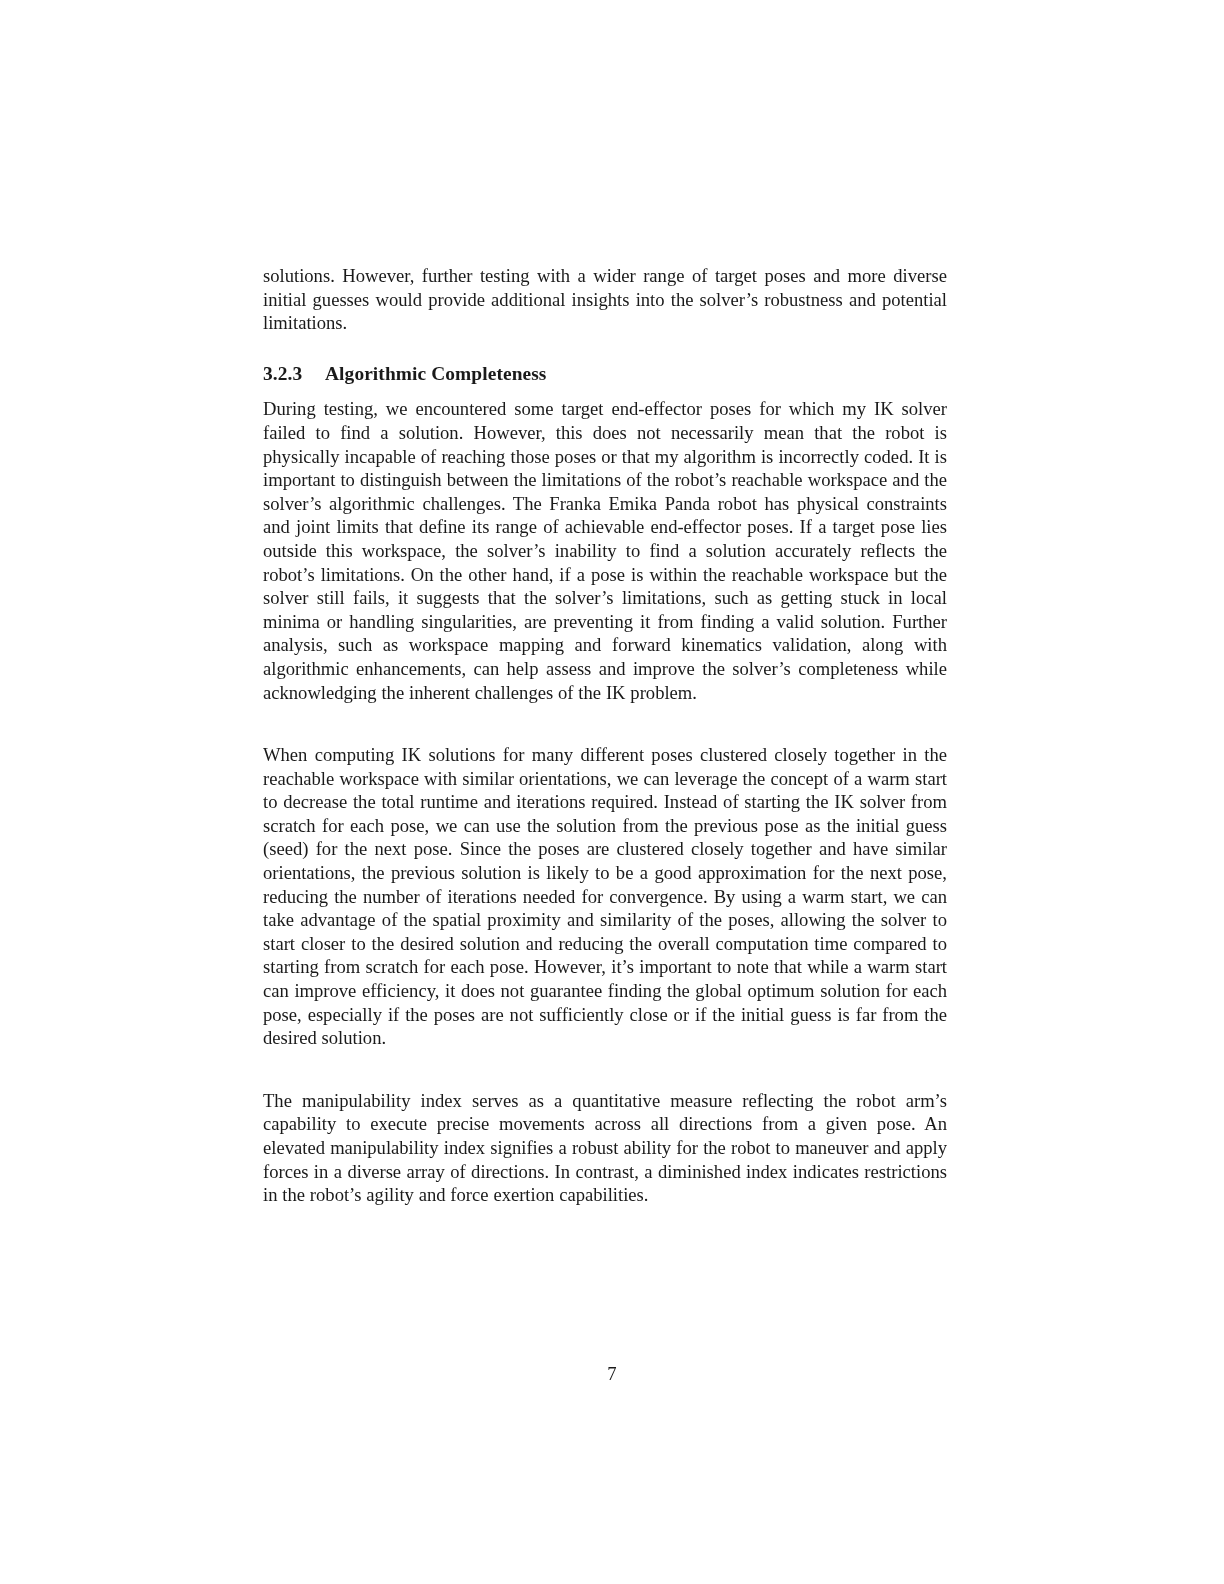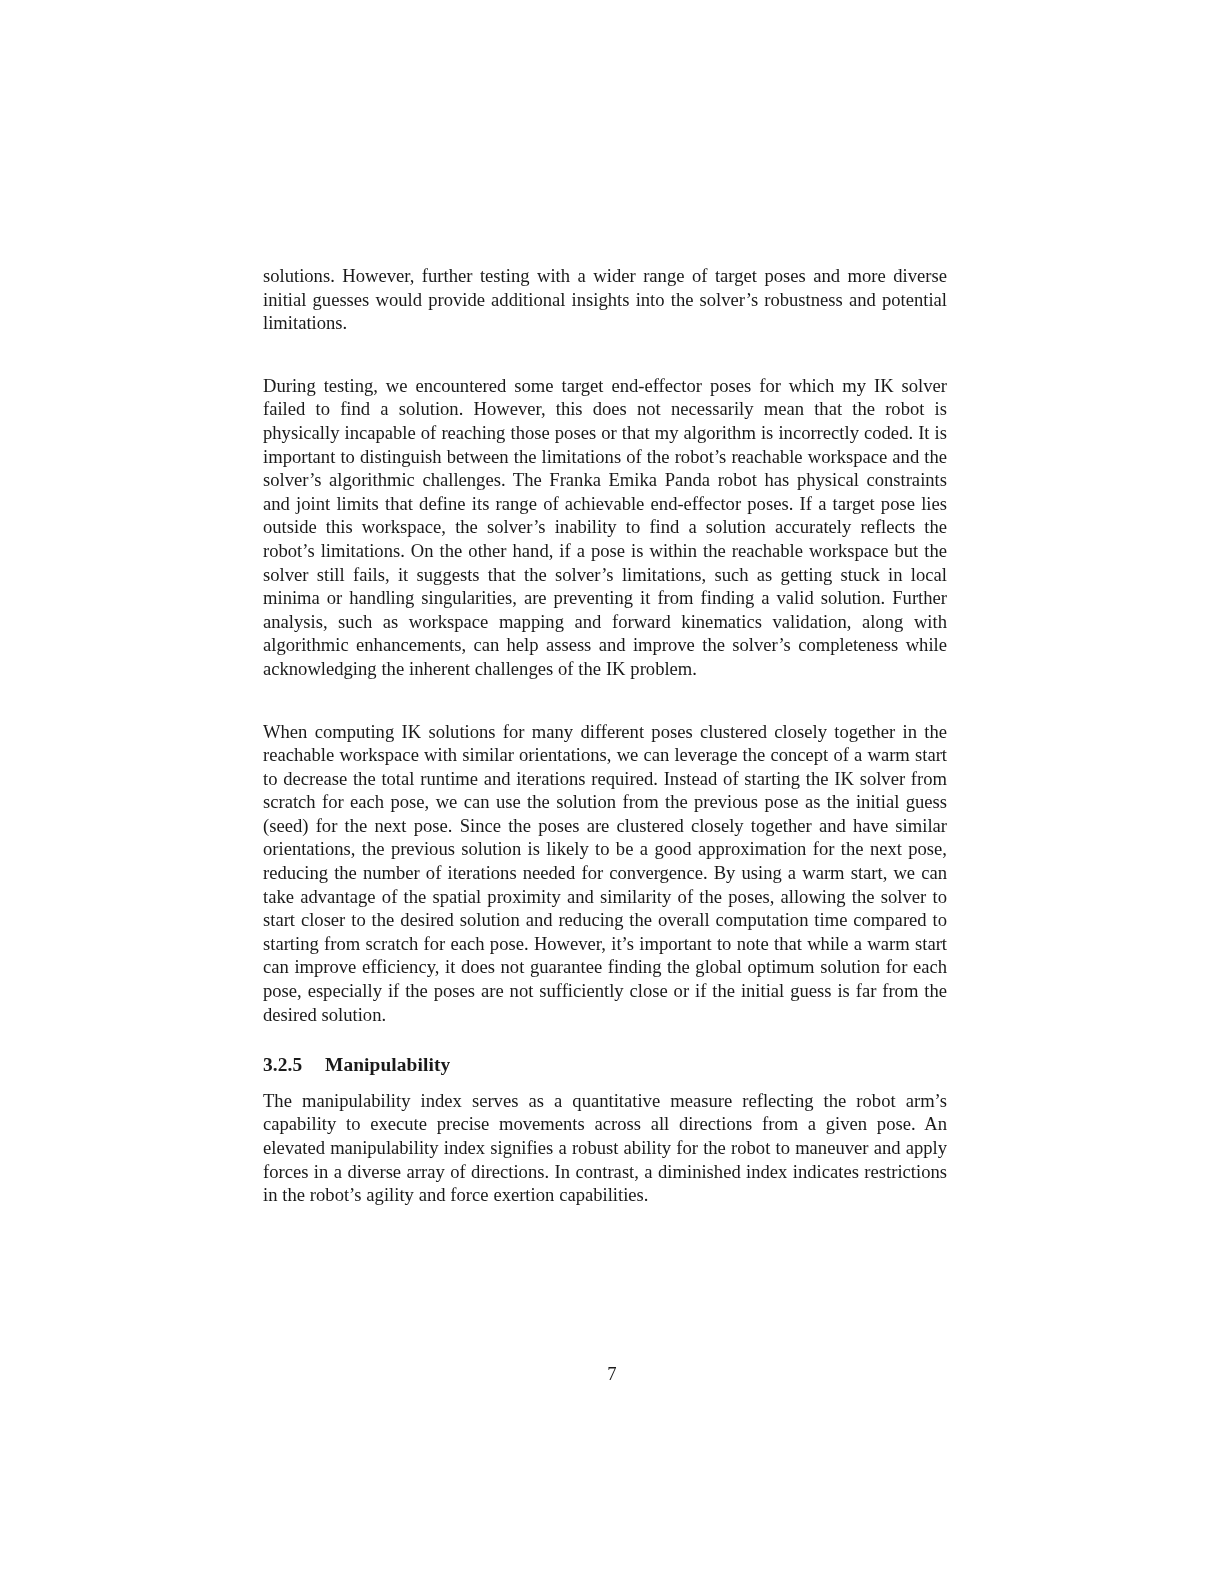--- a/index.html
+++ b/index.html
@@ -76,35 +76,35 @@
 <body>
 
 <div class="page">
 
   <div class="text-column">
 
     <p class="body-text">solutions. However, further testing with a wider range of target poses and more diverse initial guesses would provide additional insights into the solver’s robustness and potential limitations.</p>
 
     <div class="block-gap-before-heading"></div>
 
+    <h3 class="section-heading"><span class="sec-num">3.2.3</span><span>Algorithmic Completeness</span></h3>
 
     <div class="block-gap-after-heading"></div>
 
     <p class="body-text">During testing, we encountered some target end-effector poses for which my IK solver failed to find a solution. However, this does not necessarily mean that the robot is physically incapable of reaching those poses or that my algorithm is incorrectly coded. It is important to distinguish between the limitations of the robot’s reachable workspace and the solver’s algorithmic challenges. The Franka Emika Panda robot has physical constraints and joint limits that define its range of achievable end-effector poses. If a target pose lies outside this workspace, the solver’s inability to find a solution accurately reflects the robot’s limitations. On the other hand, if a pose is within the reachable workspace but the solver still fails, it suggests that the solver’s limitations, such as getting stuck in local minima or handling singularities, are preventing it from finding a valid solution. Further analysis, such as workspace mapping and forward kinematics validation, along with algorithmic enhancements, can help assess and improve the solver’s completeness while acknowledging the inherent challenges of the IK problem.</p>
 
     <div class="block-gap-before-heading"></div>
 
 
     <div class="block-gap-after-heading"></div>
 
     <p class="body-text">When computing IK solutions for many different poses clustered closely together in the reachable workspace with similar orientations, we can leverage the concept of a warm start to decrease the total runtime and iterations required. Instead of starting the IK solver from scratch for each pose, we can use the solution from the previous pose as the initial guess (seed) for the next pose. Since the poses are clustered closely together and have similar orientations, the previous solution is likely to be a good approximation for the next pose, reducing the number of iterations needed for convergence. By using a warm start, we can take advantage of the spatial proximity and similarity of the poses, allowing the solver to start closer to the desired solution and reducing the overall computation time compared to starting from scratch for each pose. However, it’s important to note that while a warm start can improve efficiency, it does not guarantee finding the global optimum solution for each pose, especially if the poses are not sufficiently close or if the initial guess is far from the desired solution.</p>
 
     <div class="block-gap-before-heading"></div>
 
-    <h3 class="section-heading"><span class="sec-num">3.2.5</span><span>Manipulability</span></h3>
 
     <div class="block-gap-after-heading"></div>
 
     <p class="body-text">The manipulability index serves as a quantitative measure reflecting the robot arm’s capability to execute precise movements across all directions from a given pose. An elevated manipulability index signifies a robust ability for the robot to maneuver and apply forces in a diverse array of directions. In contrast, a diminished index indicates restrictions in the robot’s agility and force exertion capabilities.</p>
 
   </div>
 
   <div class="page-number">7</div>
 
 </div>

